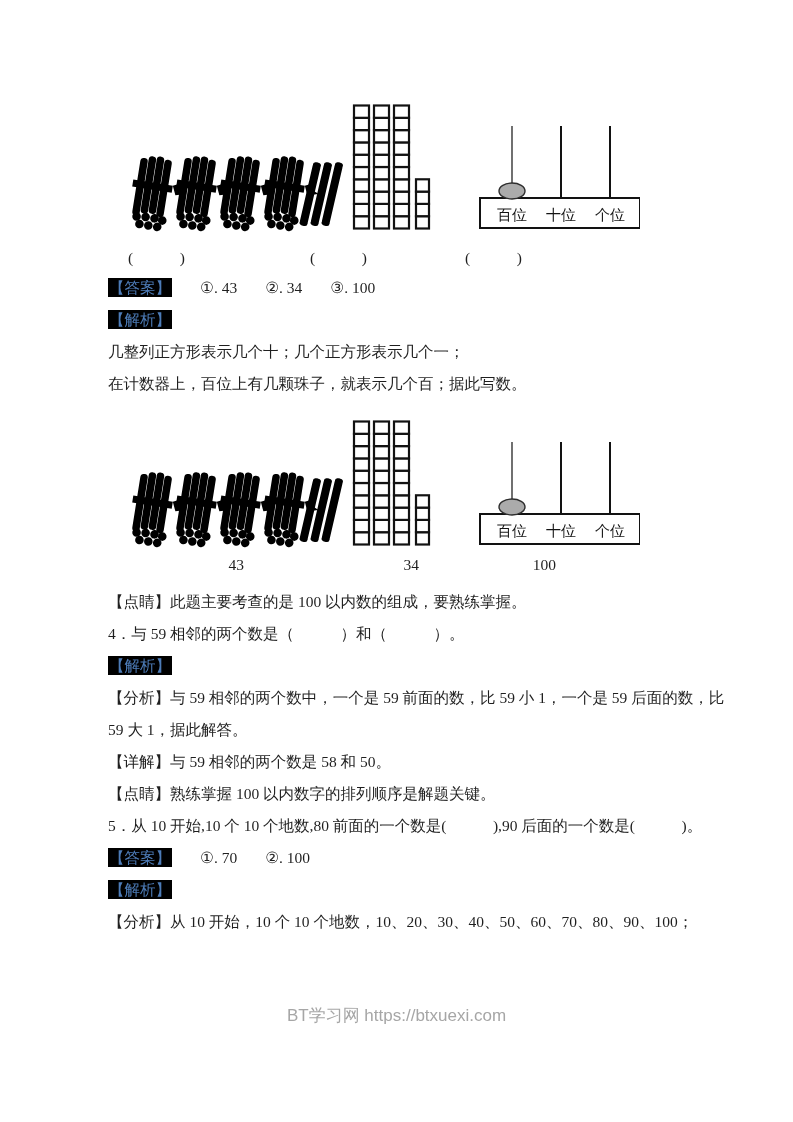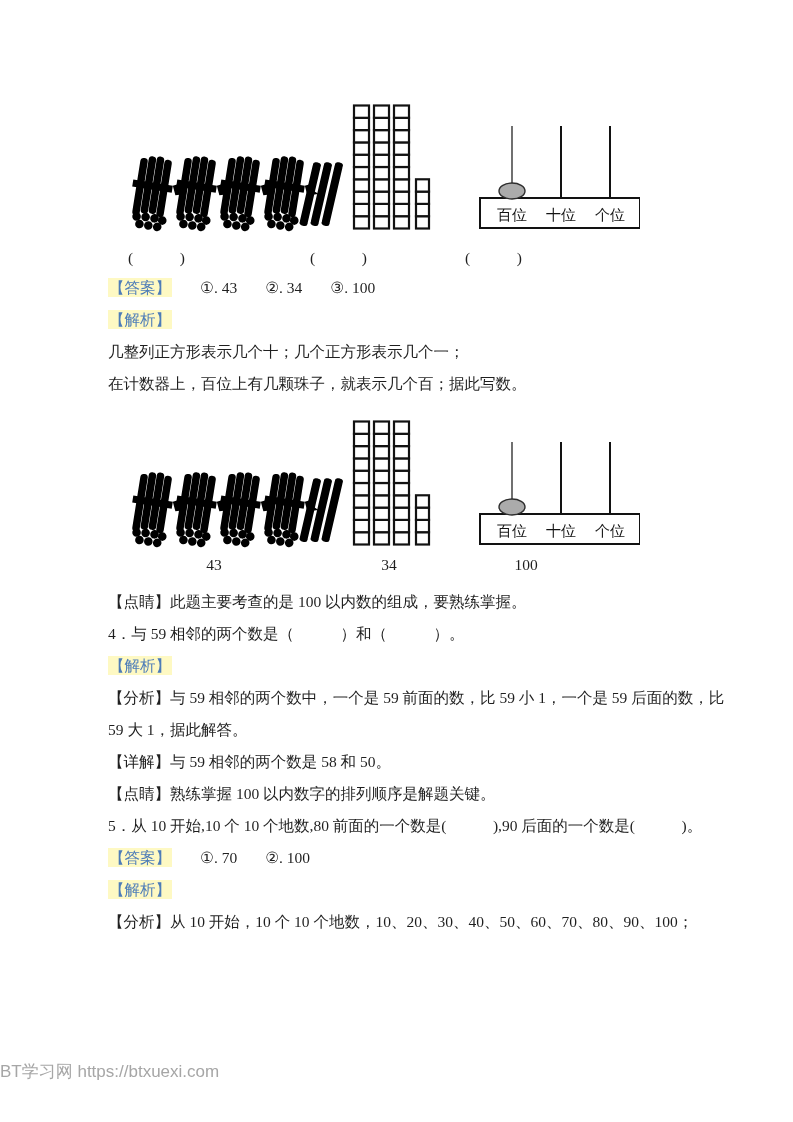--- a/index.html
+++ b/index.html
@@ -2,40 +2,40 @@
 <html><head>
 <meta charset="utf-8">
 <style>
   html,body { margin:0; padding:0; background:#fff; }
   .page {
     position:relative; width:793px; height:1122px; background:#ffffff;
     font-family:"Liberation Serif","DejaVu Serif",serif; color:#1f1f1f; overflow:hidden;
   }
   .content { padding-left:108px; padding-right:90px; }
   p.line { margin:0; font-size:15.5px; line-height:32px; white-space:pre; }
-  .mk { color:#4d7cb8; background:#fef9c3; padding:1px 1px; }
+  .mk { color:#4d7cb8; background:#000000; padding:1px 1px; }
   .ans-item { margin-left:28px; }
   .ans-item.first { }
 
   .fig { position:relative; width:512px; margin-left:20px; }
   .fig-q { margin-top:100px; }
   .fig-a { margin-top:16px; }
   .bracket-row { position:relative; height:26px; font-size:15.5px; }
   .bracket-row span { position:absolute; top:2px; white-space:pre; }
   .figlabel-row { position:relative; height:24px; font-size:15.5px; }
-  .figlabel-row span { position:absolute; top:-6px; width:60px; text-align:center; }
+  .figlabel-row span { position:absolute; top:-6px; width:60px; text-align:right; }
   #sq-group rect { fill:#ffffff; stroke:#121212; stroke-width:2.2; }
   .abacus-box { fill:#ffffff; stroke:#121212; stroke-width:2; }
   .rod { stroke:#121212; stroke-width:2; }
   .rod-thin { stroke-width:1.2; }
   #bead-group ellipse { fill:#ababab; stroke:#2e2e2e; stroke-width:1.4; }
   .abacus text { font-size:15px; fill:#141414; text-anchor:middle;
                  font-family:"Liberation Serif","DejaVu Serif",serif; }
 
-  .footer { position:absolute; left:0; top:1060px; width:100%; 
+  .footer { position:absolute; left:0; top:1004px; width:100%; text-align:center;
             font-family:"Liberation Sans","DejaVu Sans",sans-serif;
             font-size:17px; color:#a6a6a6; }
   .footer a { color:inherit; text-decoration:none; }
 </style>
 </head>
 <body>
 
 <div class="page">
 
   <svg width="0" height="0" style="position:absolute" aria-hidden="true">

